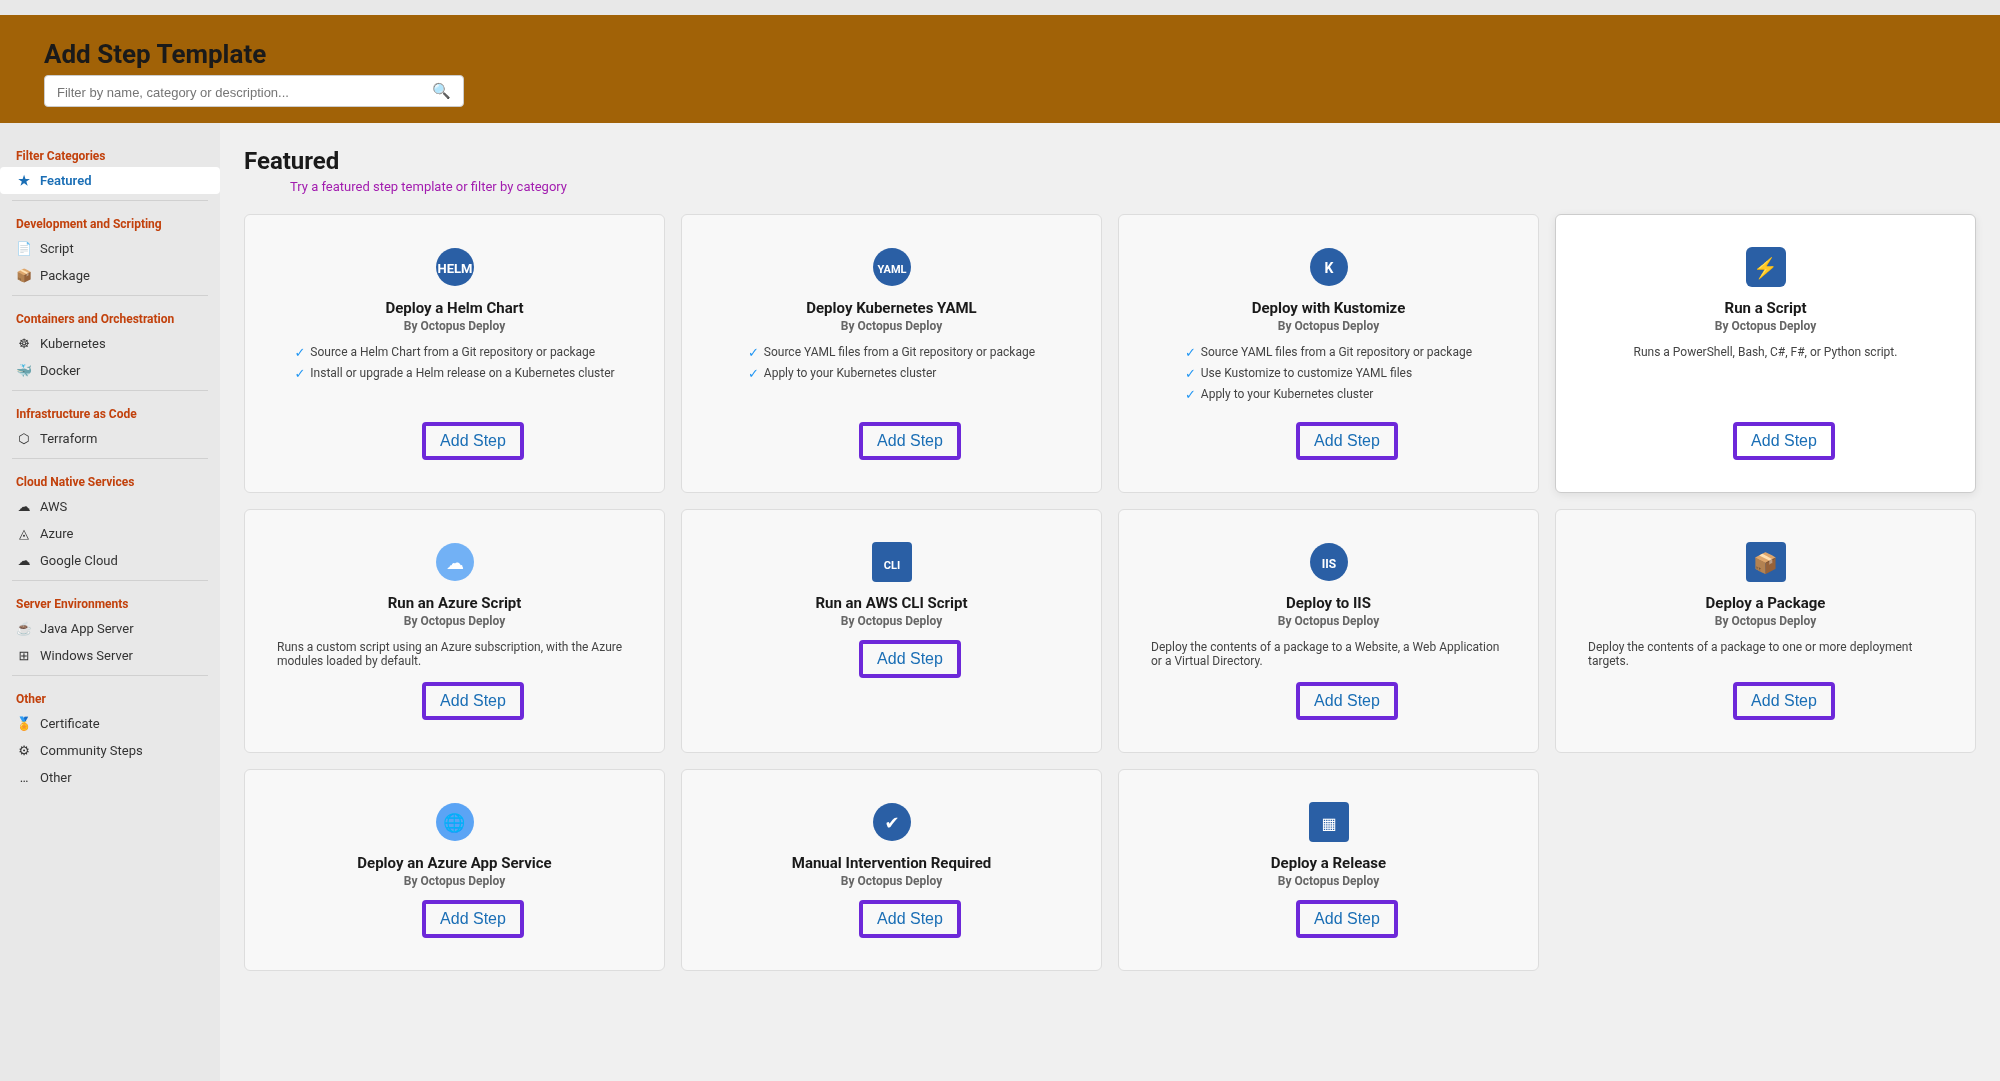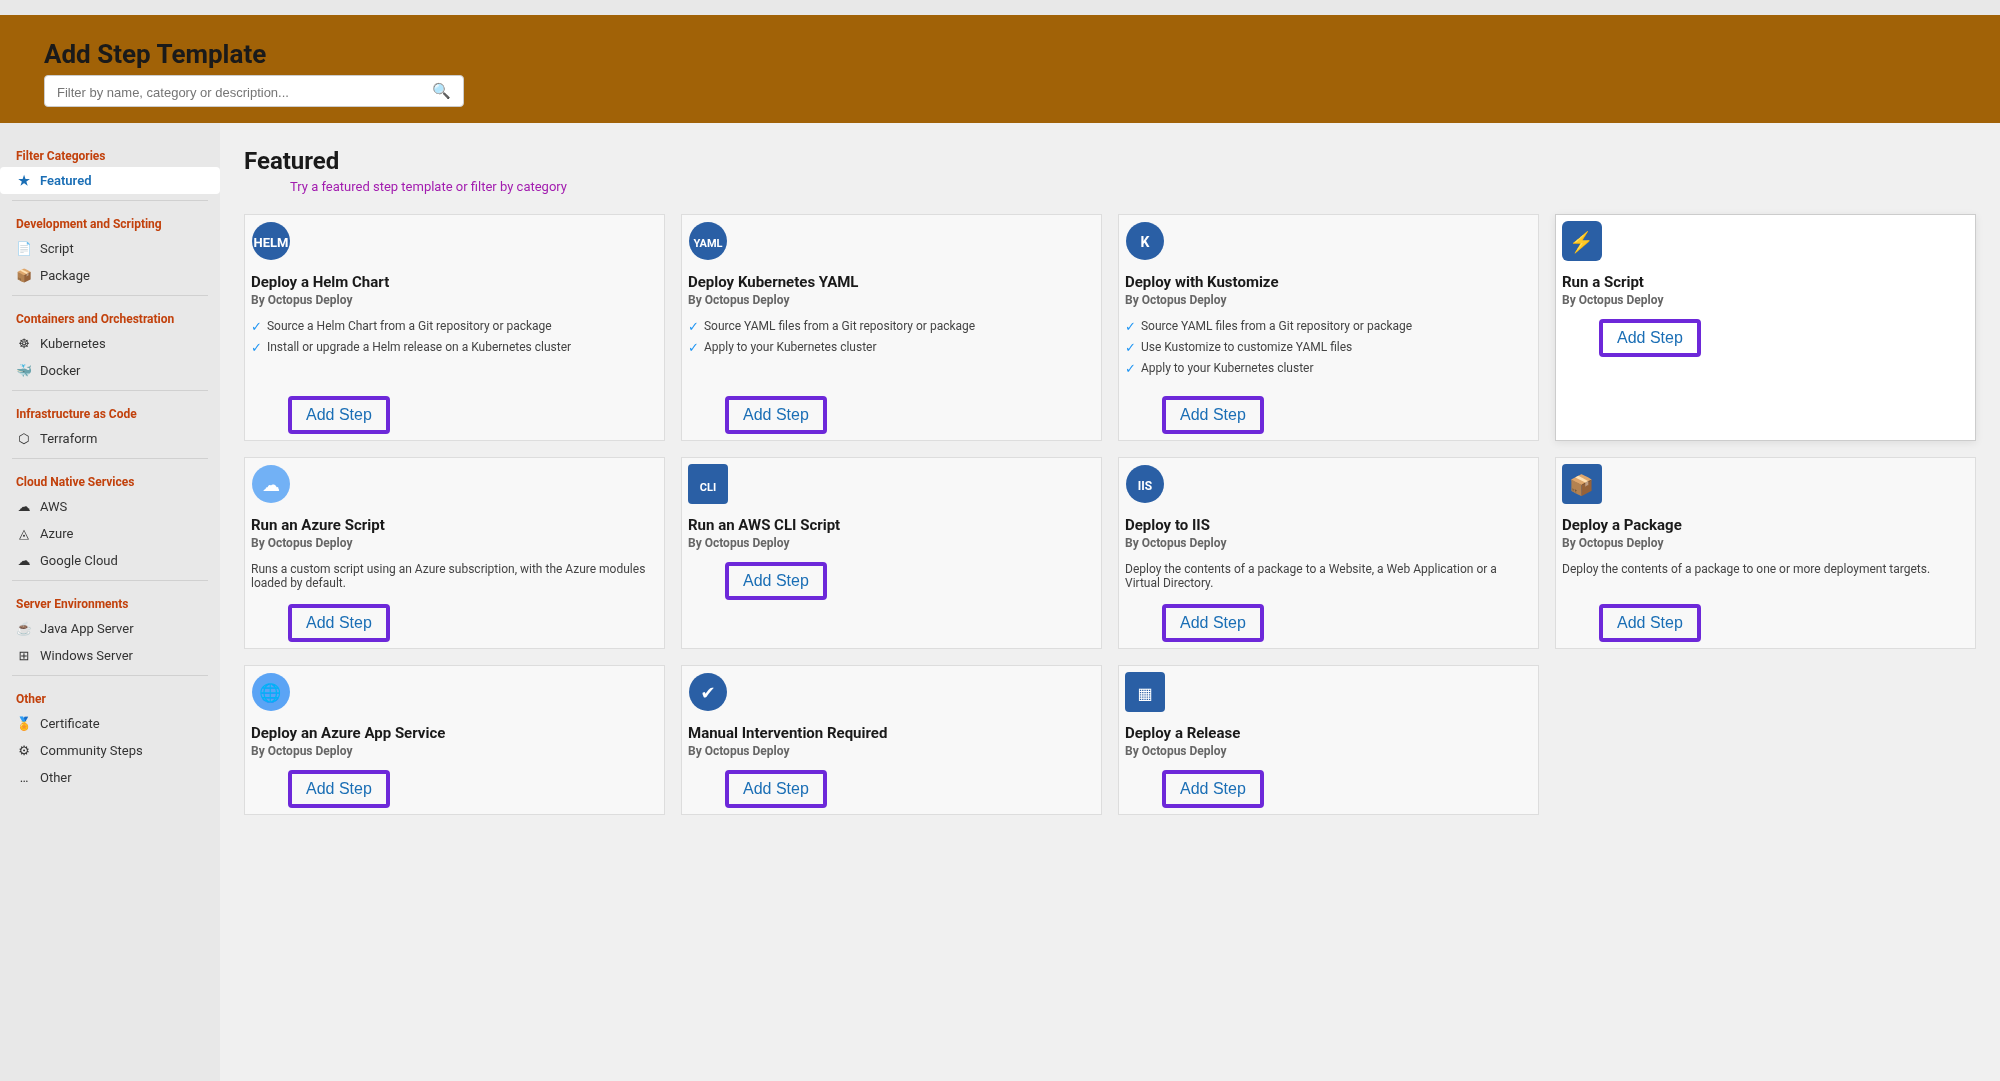--- a/index.html
+++ b/index.html
@@ -19,21 +19,21 @@
     .sidebar-item.active { background: #fff; color: #1a6eb5; font-weight: 600; border-radius: 4px; }
     .sidebar-item .si-icon { font-size: 13px; width: 16px; text-align: center; }
 
     .content-area { flex: 1; background: #f0f0f0; overflow-y: auto; padding: 24px; }
     .content-header { margin-bottom: 20px; }
     .content-title { font-size: 24px; font-weight: 700; color: #1a1a1a; margin-bottom: 4px; }
     .content-subtitle { font-size: 13px; color: #a21caf; margin-left: 46px; }
 
     .cards-grid { display: grid; grid-template-columns: repeat(4, 1fr); gap: 16px; margin-bottom: 16px; }
 
-    .card { background: #f8f8f8; border: 1px solid #ddd; border-radius: 0; padding: 6px; display: flex; flex-direction: column; }
+    .card { background: #f8f8f8; border: 1px solid #ddd; border-radius: 6px; padding: 32px; display: flex; flex-direction: column; align-items: center; }
     .card.highlighted { background: #fff; border: 1px solid #ccc; box-shadow: 0 2px 8px rgba(0,0,0,0.08); }
     .card-icon { width: 40px; height: 40px; margin-bottom: 12px; }
     .card-title { font-size: 15px; font-weight: 700; color: #1a1a1a; margin-bottom: 2px; }
     .card-author { font-size: 12px; color: #666; margin-bottom: 12px; font-weight: bold; }
     .card-features { list-style: none; margin-bottom: 14px; flex: 1; }
     .card-features li { font-size: 12px; color: #444; margin-bottom: 6px; display: flex; align-items: flex-start; gap: 5px; }
     .card-features li .check { color: #2196F3; font-size: 13px; flex-shrink: 0; margin-top: 0px; }
     .card-desc { font-size: 12px; color: #444; margin-bottom: 14px; flex: 1; }
     .add-step-btn { border: 4px solid #6d28d9; color: #1a6eb5; background: transparent; border-radius: 4px; padding: 6px 14px; font-size: 16px; cursor: pointer; font-weight: 500; width: fit-content; margin-left: 37px; }
 
@@ -210,20 +210,21 @@
 
       <div class="card highlighted">
         <div class="card-icon">
           <svg viewBox="0 0 40 40" xmlns="http://www.w3.org/2000/svg">
             <rect width="40" height="40" rx="6" fill="#2a5fa5"></rect>
             <text x="20" y="28" text-anchor="middle" fill="white" font-size="20">⚡</text>
           </svg>
         </div>
         <div class="card-title">Run a Script</div>
         <div class="card-author">By Octopus Deploy</div>
+        <div class="card-desc">Runs a PowerShell, Bash, C#, F#, or Python script.</div>
         <button class="add-step-btn">Add Step</button>
       </div>
 
     </div>
 
     <div class="cards-grid">
 
       <div class="card">
         <div class="card-icon">
           <svg viewBox="0 0 40 40" xmlns="http://www.w3.org/2000/svg">

